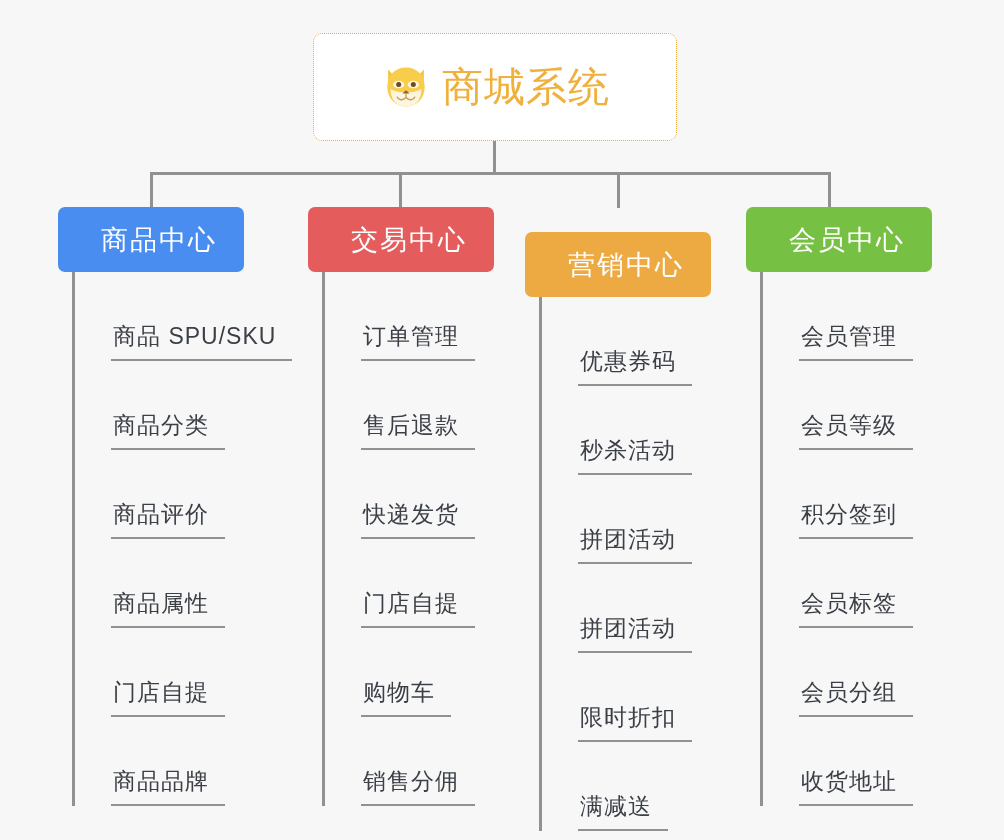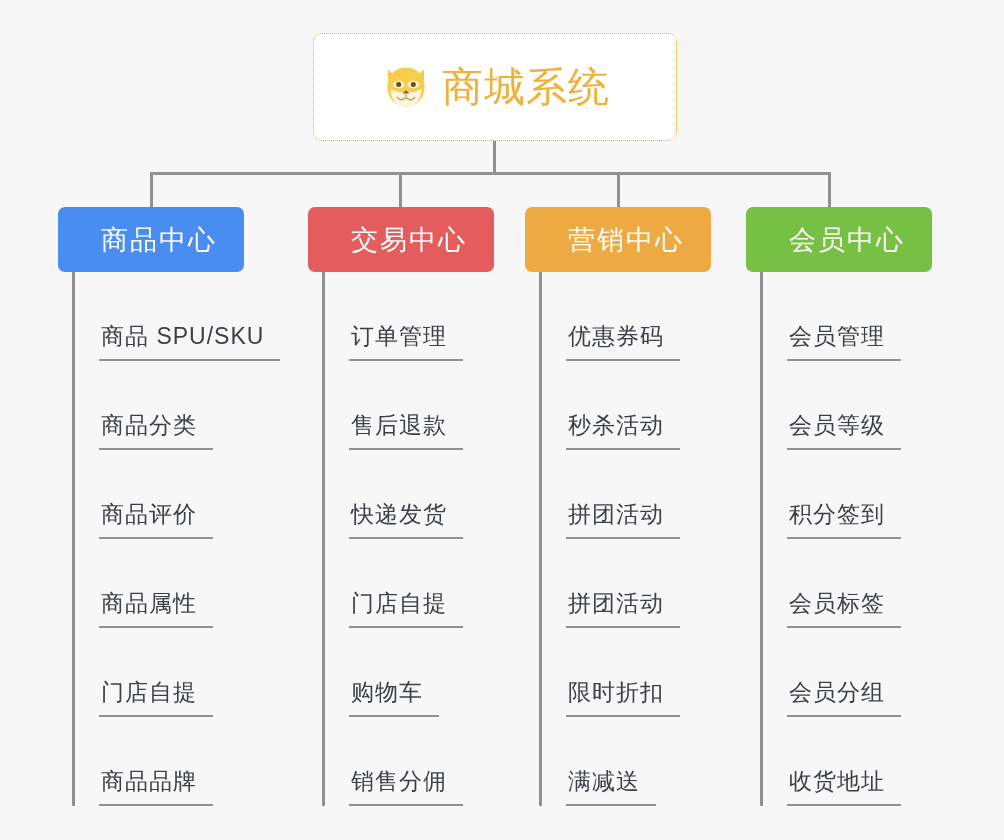--- a/index.html
+++ b/index.html
@@ -64,21 +64,21 @@
   .conn-drop.c2  { left: 617px; }
   .conn-drop.c3  { left: 828px; }
 
   
   .column {
     position: absolute;
     top: 207px;
   }
   .column.c0 { left: 58px;  }
   .column.c1 { left: 308px; }
-  .column.c2 { left: 525px; }
+  .column.c2 { left: 525px; margin-top: 25px; }
   .column.c3 { left: 746px; }
 
   .cat-box {
     width: 186px;
     height: 65px;
     box-sizing: border-box;
     border-radius: 7px;
     display: flex;
     align-items: center;
     justify-content: center;
@@ -90,21 +90,21 @@
   }
   .column.c0 .cat-box { background: #4a8df0; }
   .column.c1 .cat-box { background: #e45c5c; }
   .column.c2 .cat-box { background: #eeaa42; }
   .column.c3 .cat-box { background: #76c043; }
 
   
   .leaf-list {
     position: relative;
     margin-left: 14px;
-    padding-left: 0;
+    padding-left: 12px;
     border-left: 3px solid #919191;
     padding-top: 0;
   }
   .leaf {
     position: relative;
     height: 89px;
     display: flex;
     align-items: flex-end;
     padding-left: 24px;
   }

